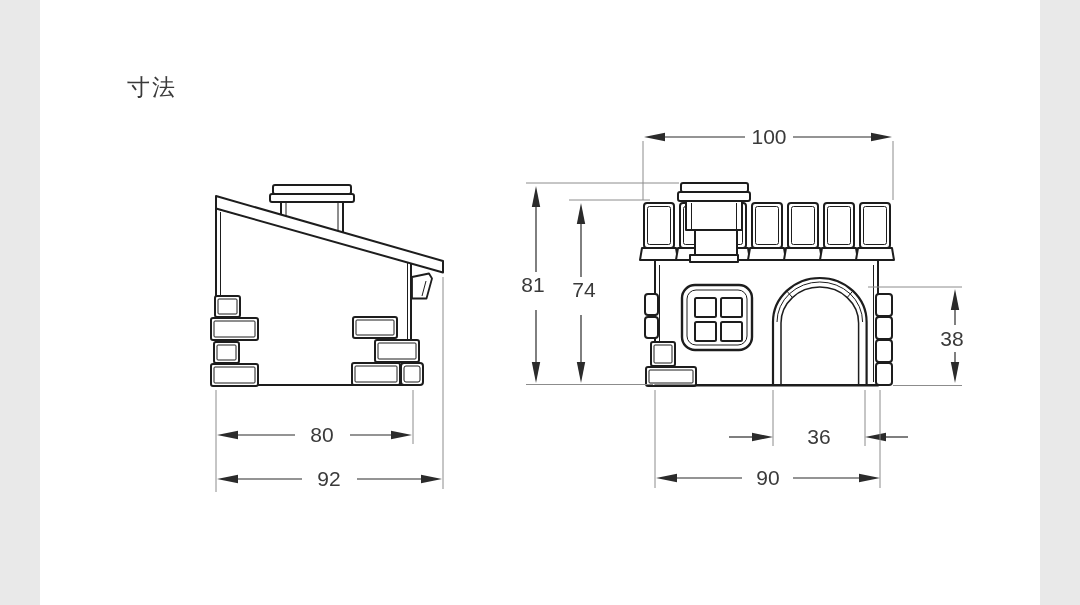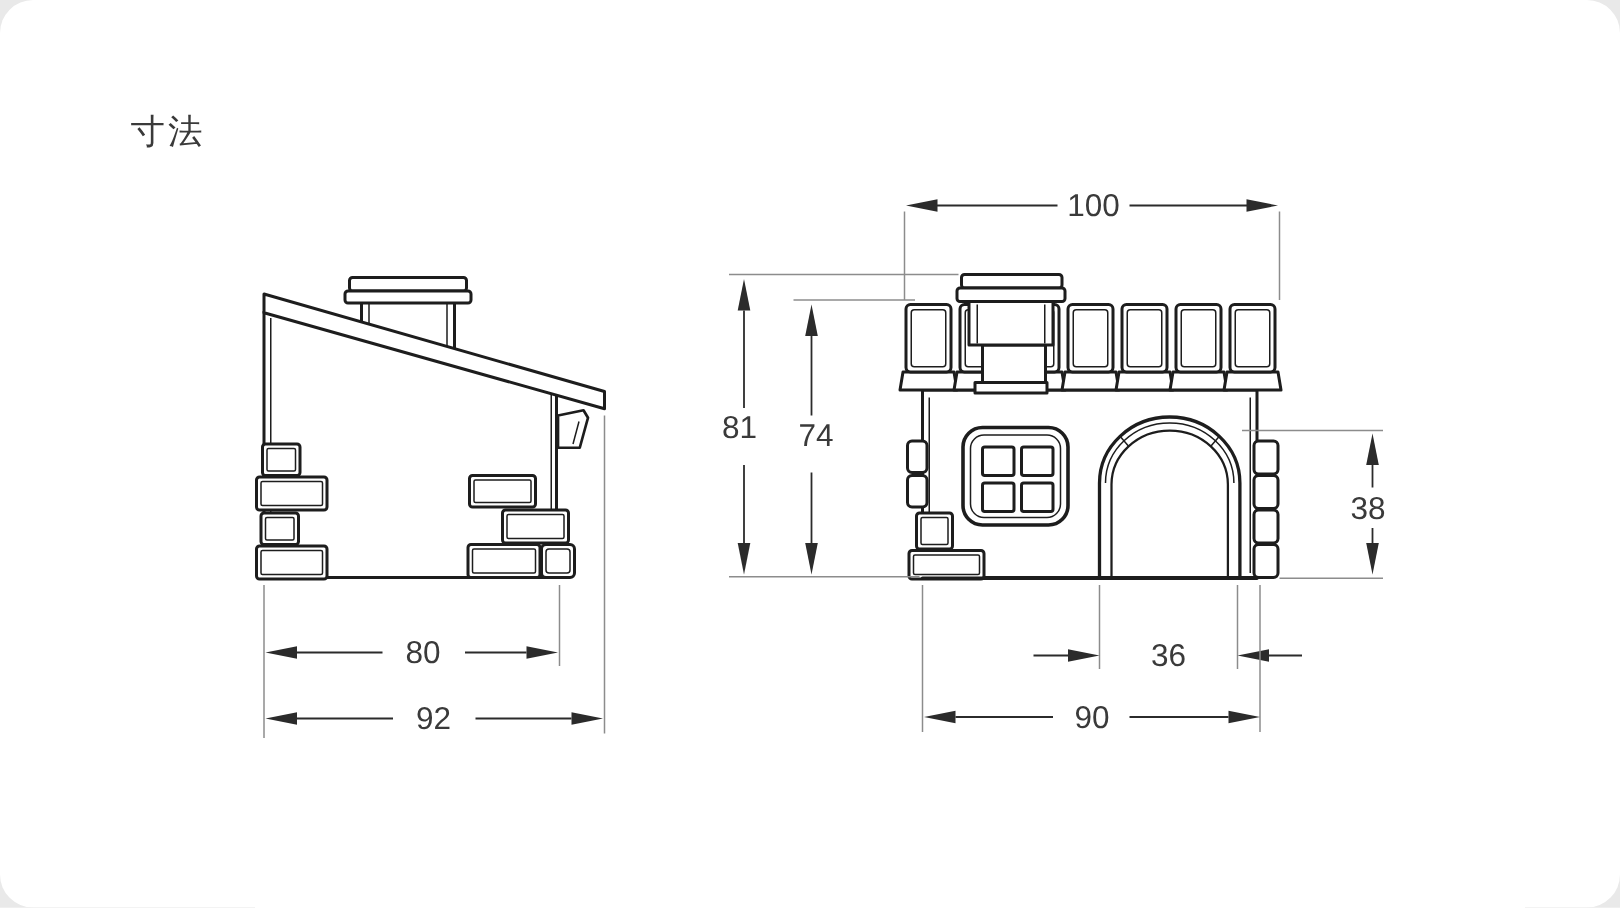--- a/index.html
+++ b/index.html
@@ -4,24 +4,23 @@
 <style>
   :root{
     --background:#ffffff;
     --line:#1d1d1d;
     --dimension:#2b2b2b;
     --extension:#8c8c8c;
     --text:#3a3a3a;
   }
   html,body{margin:0;padding:0;background:#e9e9e9;}
   .canvas{
-    position:relative;width:1080px;height:605px;margin:0 auto;
+    position:relative;width:1000px;height:605px;margin:0 auto;
     background:var(--background);overflow:hidden;
     font-family:"Liberation Sans","DejaVu Sans",sans-serif;
-    border-radius:22px;
   }
   .page-title{
     position:absolute;left:87px;top:72px;
     font-size:23px;letter-spacing:2px;color:var(--text);
   }
   svg{position:absolute;left:0;top:0;}
   .ol{stroke:var(--line);fill:none;stroke-width:2;stroke-linecap:round;stroke-linejoin:round;}
   .olf{stroke:var(--line);fill:#ffffff;stroke-width:2;stroke-linejoin:round;}
   .olf25{stroke:var(--line);fill:#ffffff;stroke-width:2.4;stroke-linejoin:round;}
   .thin{stroke:var(--line);fill:none;stroke-width:1;}

